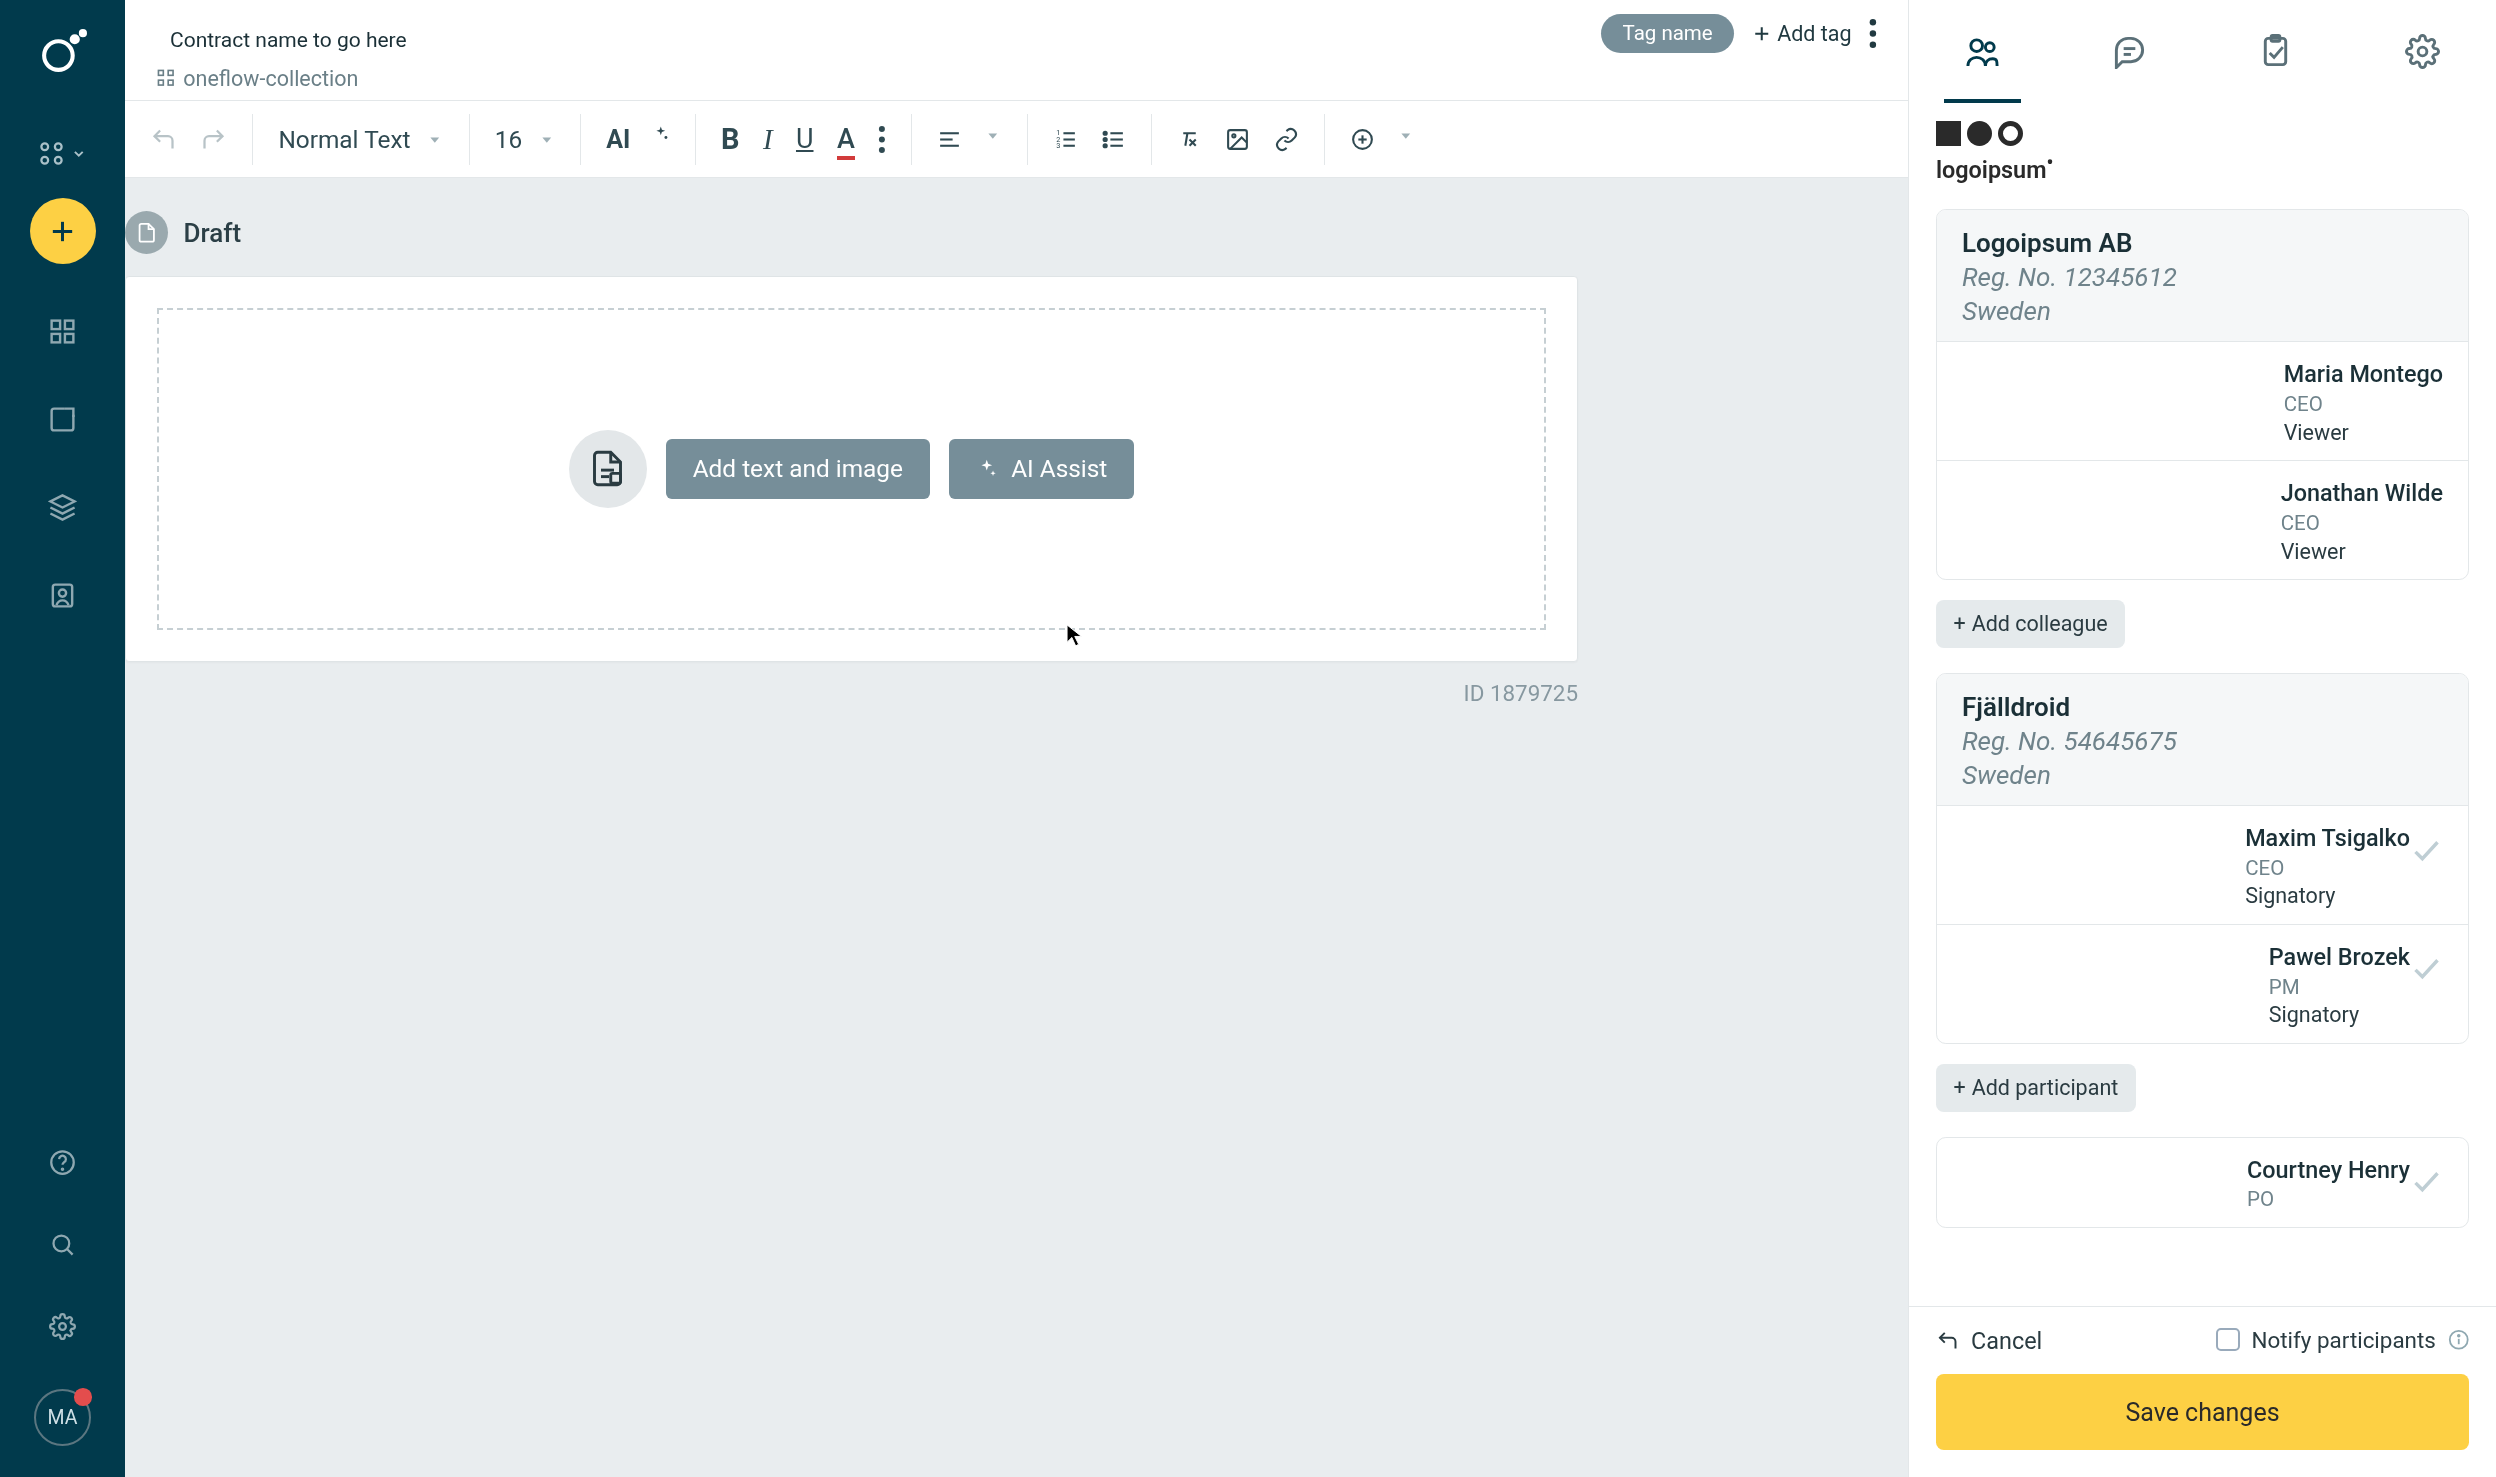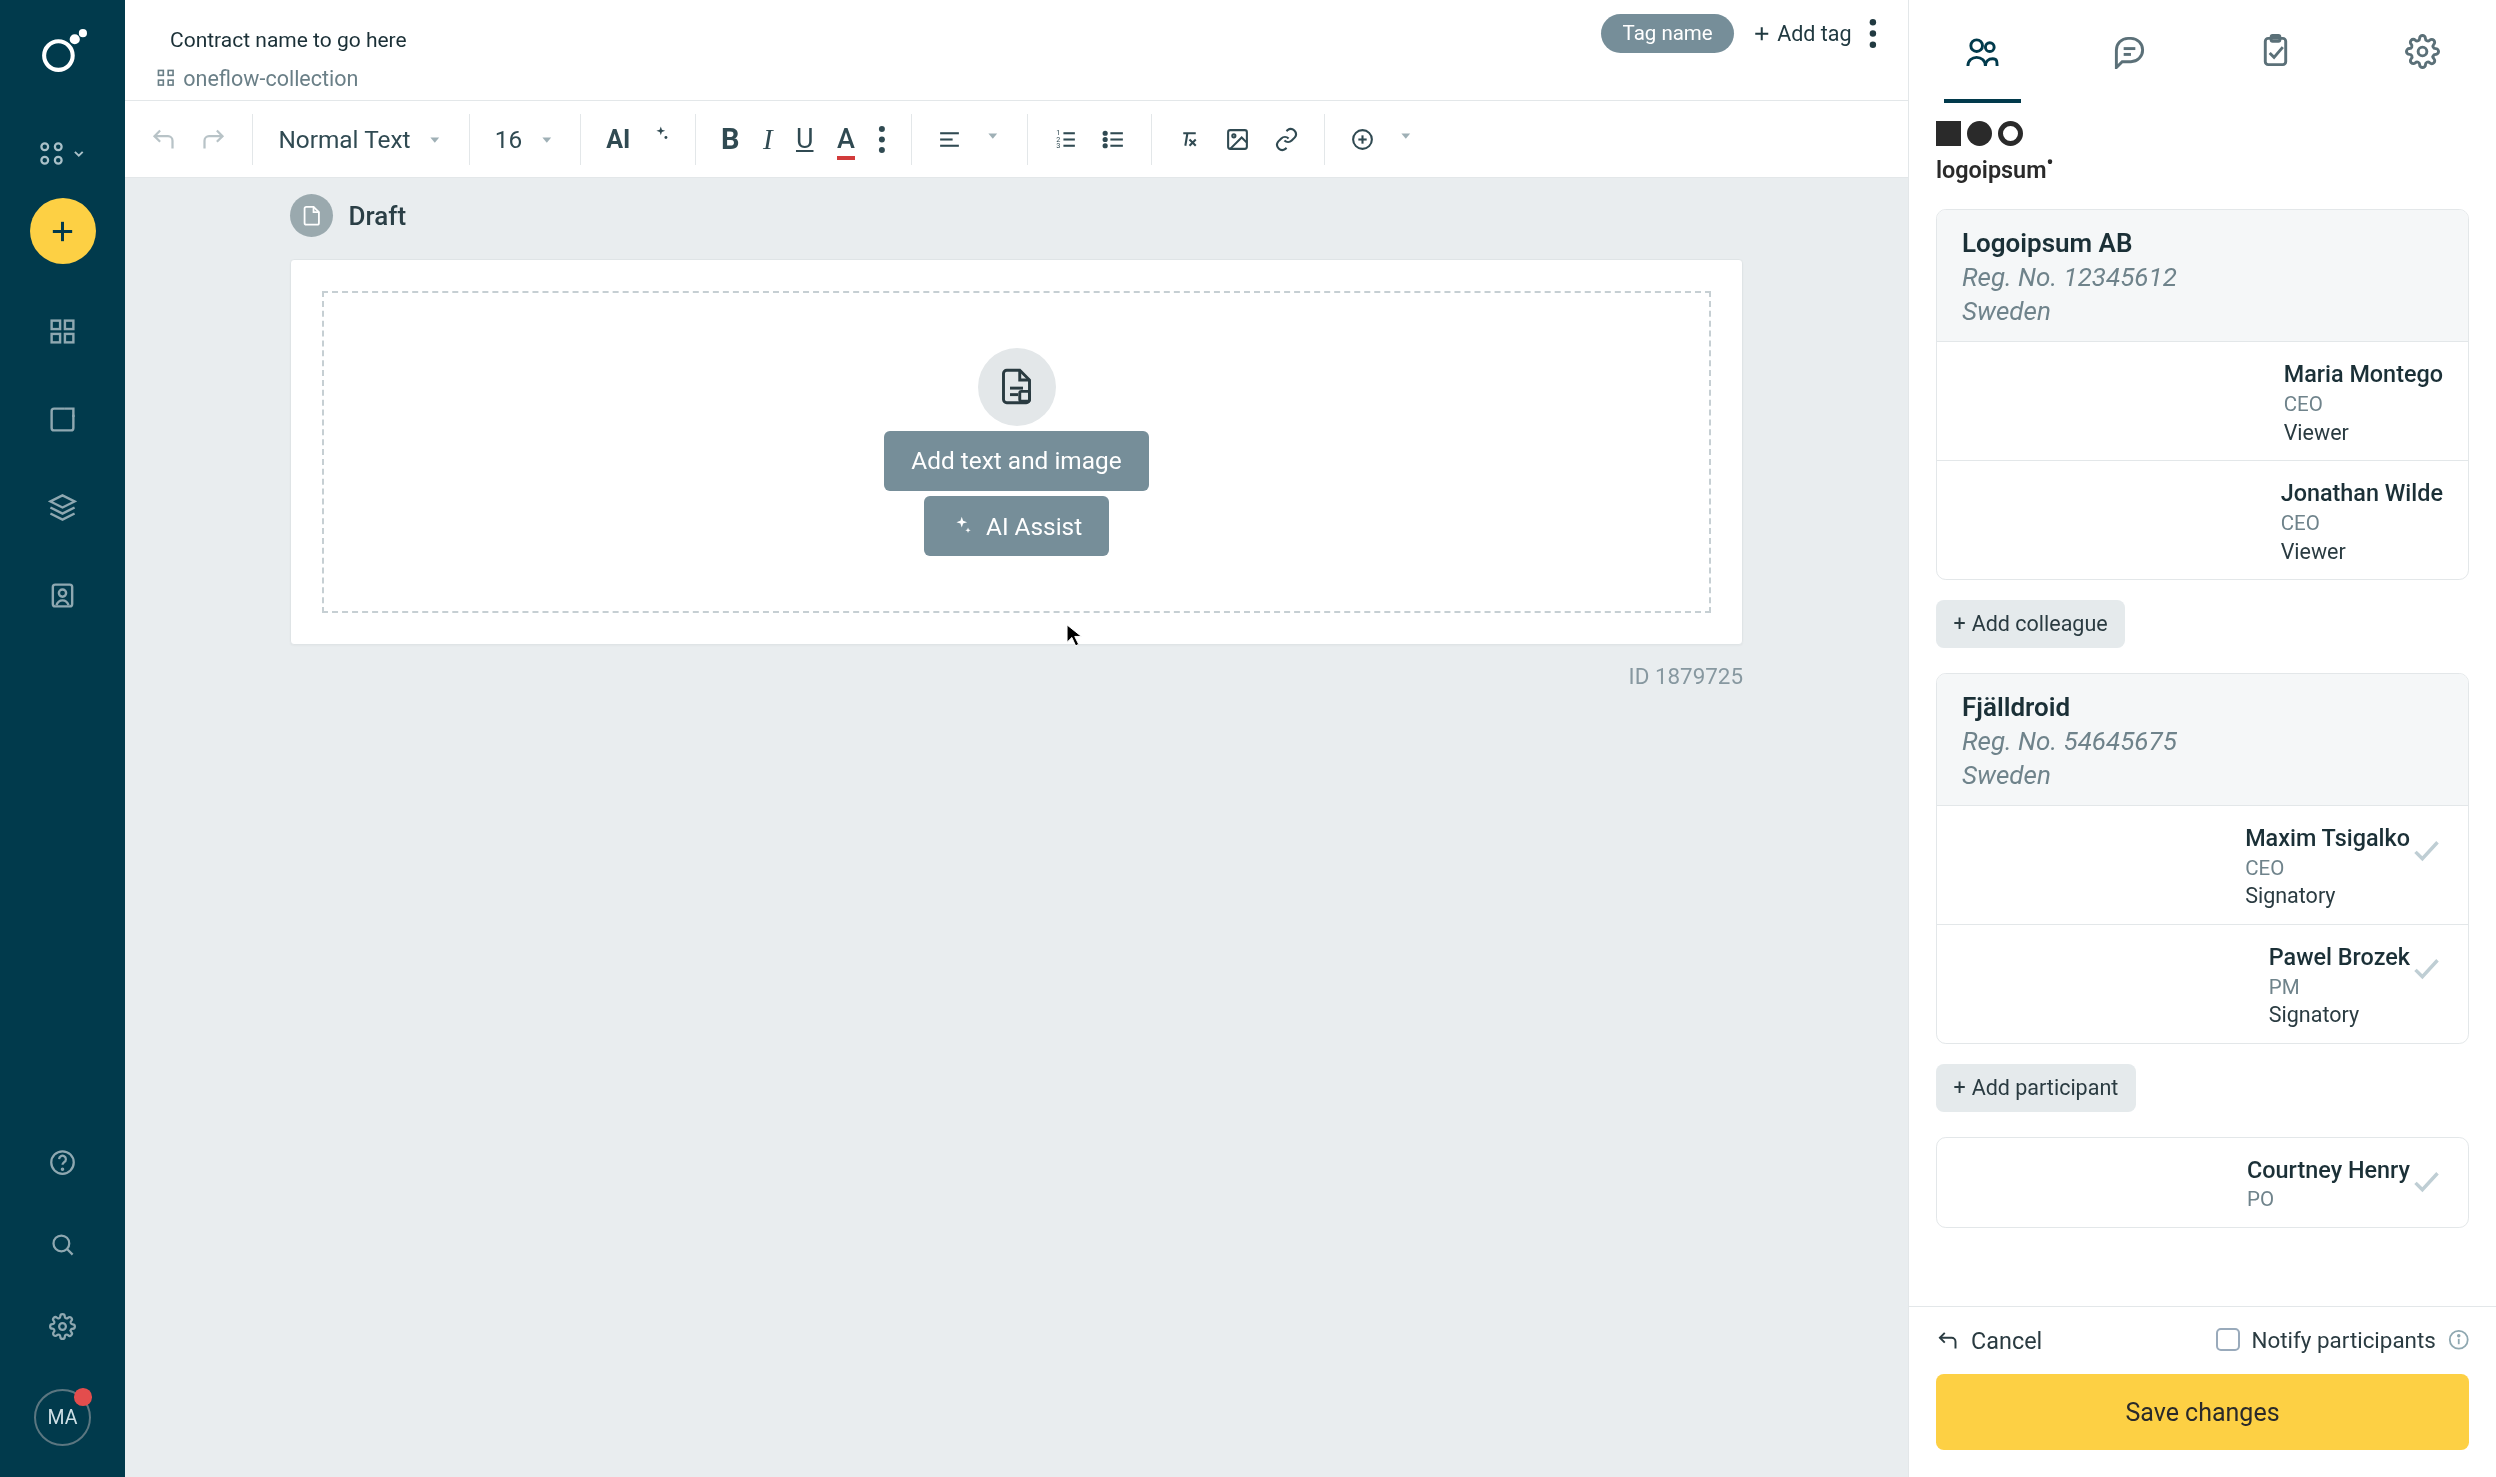--- a/index.html
+++ b/index.html
@@ -51,26 +51,26 @@
   .tb-btn.disabled{color:#b8c3c7;cursor:default}
   .tb-btn.bold{font-weight:700;font-size:29px}
   .tb-btn.italic{font-style:italic;font-family:Georgia,serif;font-size:29px}
   .tb-btn.underline{text-decoration:underline;font-size:27px}
   .tb-btn.color-a{position:relative;font-size:27px;font-weight:500}
   .tb-btn.color-a .bar{position:absolute;left:0;right:0;bottom:-4.9px;height:3.9px;background:#d23b3b}
   .tb-select{display:flex;align-items:center;gap:15.6px;color:#304a52;font-size:24.4px;cursor:pointer}
   .chev-down{width:17.6px;height:17.6px;color:#9fb0b6}
 
   
-  .canvas-wrap{flex:1;background:#e9edef;overflow:auto;padding:16px 0 39px;display:flex;flex-direction:column;align-items:center}
+  .canvas-wrap{flex:1;background:#e9edef;overflow:auto;padding:33px 0 39px;display:flex;flex-direction:column;}
   .status-row{width:1453px;max-width:92%;display:flex;align-items:center;gap:15.6px;margin-bottom:21.5px}
   .status-badge{width:43px;height:43px;border-radius:50%;background:#9aa9ae;display:flex;align-items:center;justify-content:center;color:#fff}
   .status-label{font-size:26px;color:#2b3f46;font-weight:500}
   .page{width:1453px;max-width:92%;background:#fff;border:1px solid #dfe4e6;border-radius:3.9px;padding:31px;box-shadow:0 1px 2px rgba(0,0,0,0.03)}
-  .drop{border:2px dashed #c6cfd3;height:322px;display:flex;flex-direction:column;align-items:center;justify-content:center;gap:5px}
+  .drop{border:2px dashed #c6cfd3;height:322px;display:flex;flex-direction:row;align-items:center;justify-content:center;gap:19px}
   .drop .doc-icon{width:78px;height:78px;border-radius:50%;background:#e3e7e9;display:flex;align-items:center;justify-content:center}
   .drop .btn{background:var(--slate);color:#fff;font-size:24.4px;padding:15.6px 27px;border-radius:5.9px;cursor:pointer;display:flex;align-items:center;gap:13.7px}
   .page-id{width:1453px;max-width:92%;text-align:right;color:#8798a0;font-size:22.4px;margin-top:17.6px}
 
   
   .cursor{position:absolute;left:940px;top:445px;pointer-events:none}
 
   
   .panel{width:587px;min-width:587px;background:#fff;display:flex;flex-direction:column}
   .panel-tabs{display:flex;height:103px;align-items:center}

